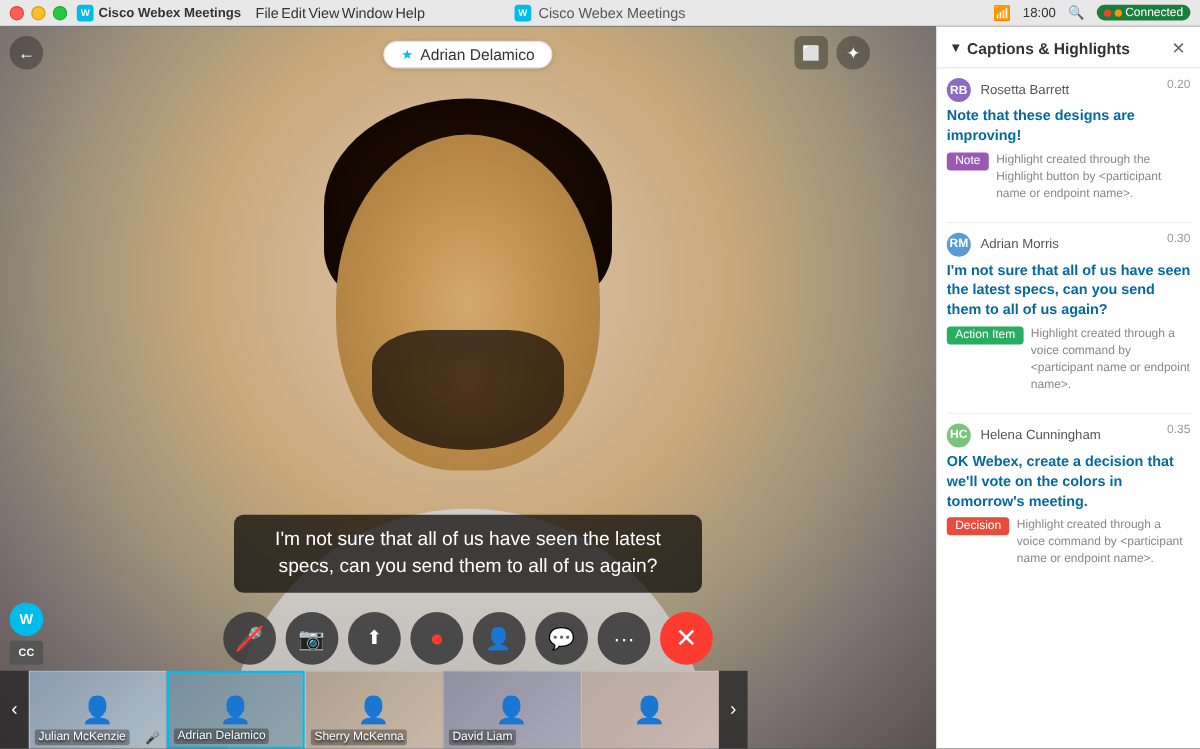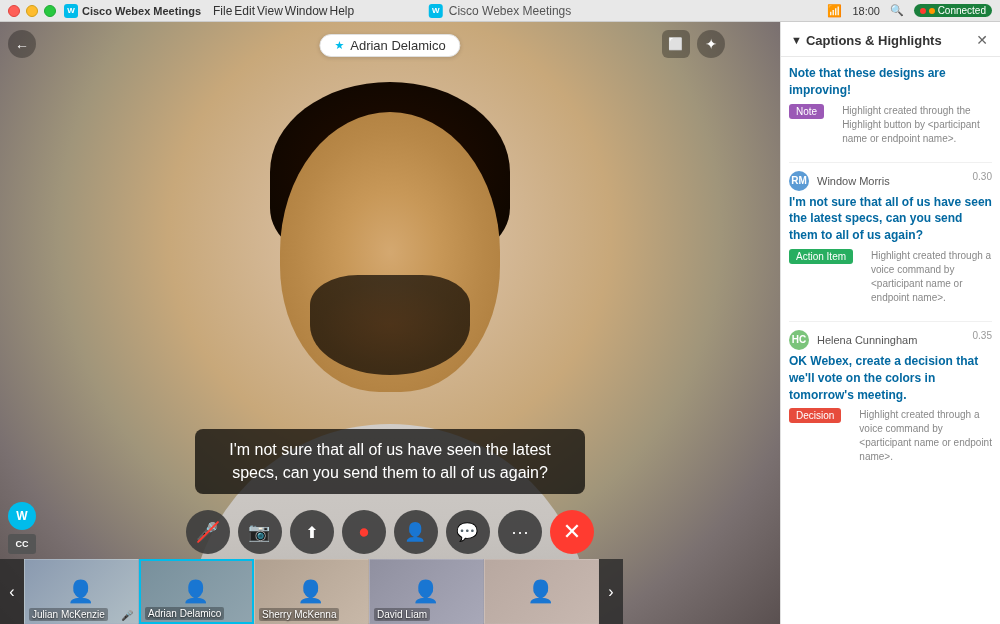--- a/index.html
+++ b/index.html
@@ -434,21 +434,21 @@
     .highlight-text {
       font-size: 12px;
       color: #0369a1;
       line-height: 1.4;
       margin-bottom: 5px;
       font-weight: 700;
     }
     .highlight-tag-row {
       display: flex;
       align-items: flex-start;
-      gap: 18px;
+      gap: 6px;
     }
     .tag-badge {
       padding: 2px 7px;
       border-radius: 3px;
       font-size: 10px;
       color: white;
       font-weight: 500;
       flex-shrink: 0;
     }
     .tag-note { background: #9b59b6; }
@@ -587,34 +587,41 @@
           <span class="panel-chevron">▼</span>
           <span>Captions &amp; Highlights</span>
         </div>
         <span class="panel-close">✕</span>
       </div>
     </div>
 
     <div class="panel-content">
 
       <div class="highlight-item">
+        <div class="highlight-header">
+          <div style="display:flex;align-items:center;gap:4px;flex:1;">
+            <div class="highlight-avatar av-rb">RB</div>
+            <span class="highlight-name">Rosetta Barrett</span>
+          </div>
+          <span class="highlight-time">0.20</span>
+        </div>
         <div class="highlight-text">Note that these designs are improving!</div>
         <div class="highlight-tag-row">
           <span class="tag-badge tag-note">Note</span>
           <span class="tag-desc">Highlight created through the Highlight button by &lt;participant name or endpoint name&gt;.</span>
         </div>
       </div>
 
       <div class="highlight-divider"></div>
 
       <div class="highlight-item">
         <div class="highlight-header">
           <div style="display:flex;align-items:center;gap:4px;flex:1;">
             <div class="highlight-avatar av-rm">RM</div>
-            <span class="highlight-name">Window Morris</span>
+            <span class="highlight-name">Adrian Morris</span>
           </div>
           <span class="highlight-time">0.30</span>
         </div>
         <div class="highlight-text">I'm not sure that all of us have seen the latest specs, can you send them to all of us again?</div>
         <div class="highlight-tag-row">
           <span class="tag-badge tag-action">Action Item</span>
           <span class="tag-desc">Highlight created through a voice command by &lt;participant name or endpoint name&gt;.</span>
         </div>
       </div>
 

